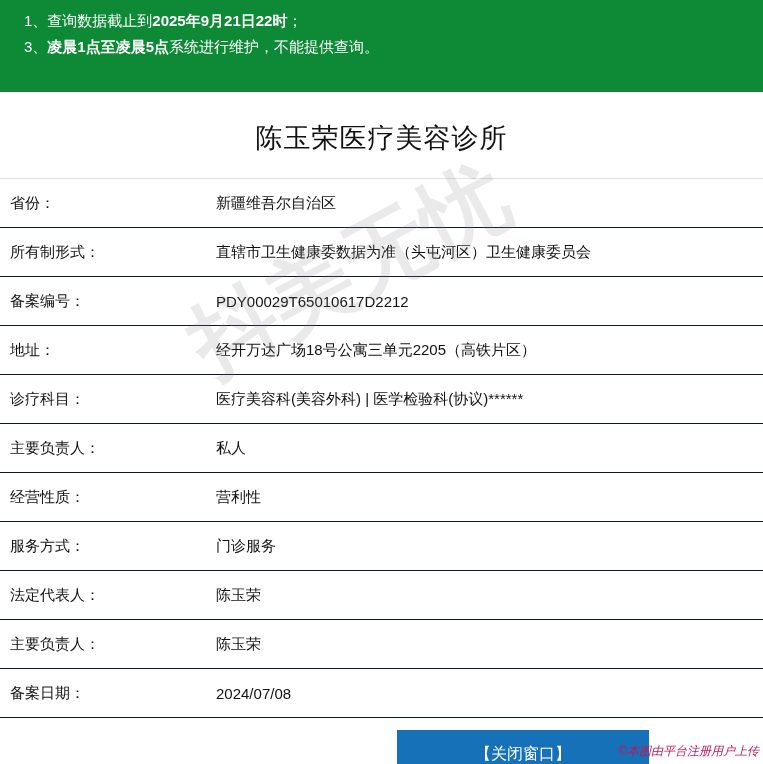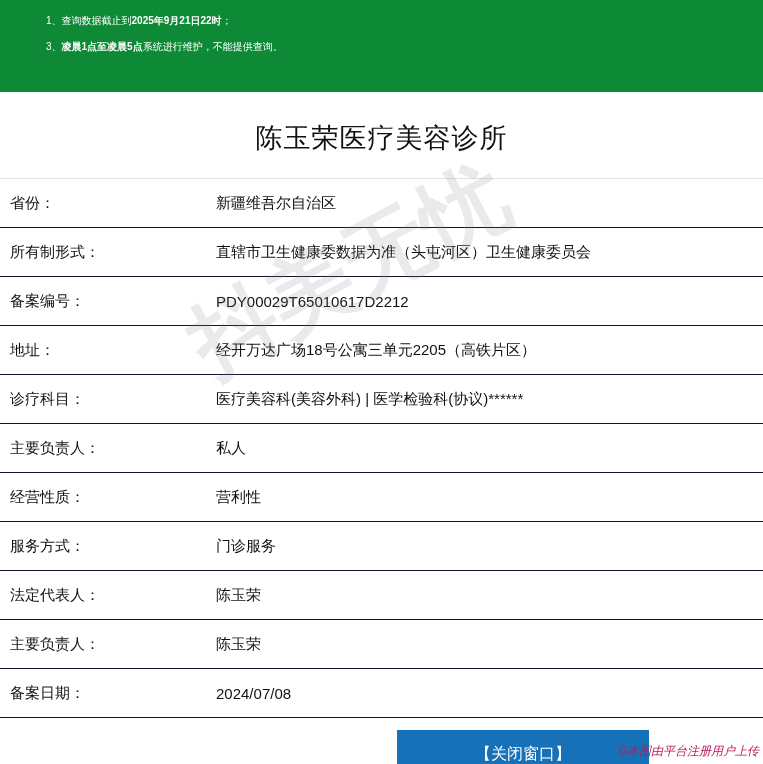--- a/index.html
+++ b/index.html
@@ -18,23 +18,23 @@
 
   
   .notice {
     background: #0e8a36;
     color: #ffffff;
     padding: 8px 0 10px 0;
     box-sizing: border-box;
     min-height: 92px;
   }
   .notice-line {
-    font-size: 10px;
+    font-size: 15px;
     line-height: 26px;
-    padding-left: 46px;
+    padding-left: 24px;
     white-space: nowrap;
   }
   .notice-line .bold {
     font-weight: bold;
   }
 
   
   .title-wrap {
     text-align: center;
     padding: 28px 0 22px 0;

